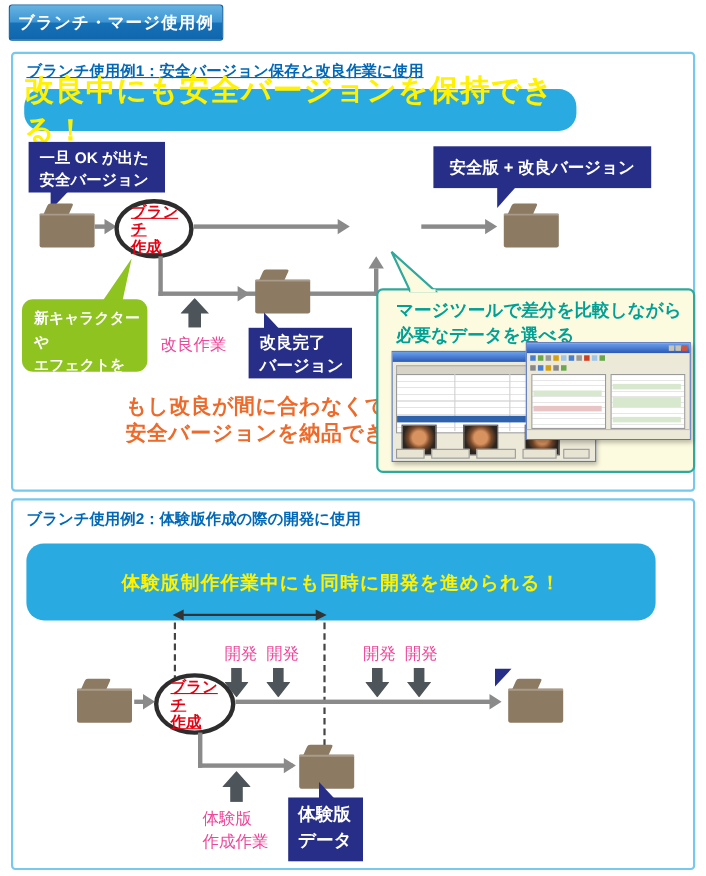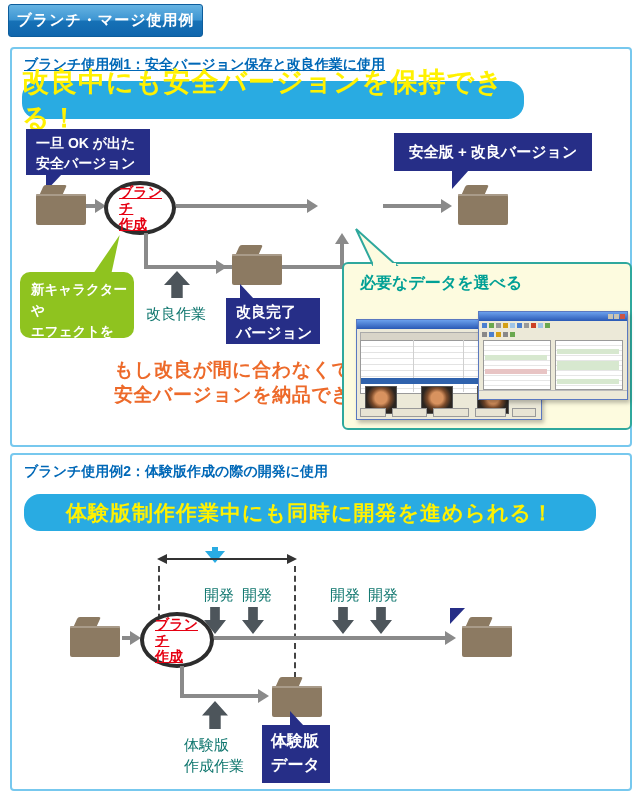--- a/index.html
+++ b/index.html
@@ -46,21 +46,21 @@
   .blk-up{background:#4d555b;clip-path:polygon(50% 0,100% 52%,72% 52%,72% 100%,28% 100%,28% 52%,0 52%);}
   .blk-dn{background:#4d555b;clip-path:polygon(28% 0,72% 0,72% 48%,100% 48%,50% 100%,0 48%,28% 48%);}
 
   .dashed-v{border-left:2px dashed #444;width:0;}
 
   .green-bubble{background:#8fc31f;border-radius:10px;color:#fff;font-weight:bold;
     font-size:13.5px;line-height:1.55;padding:8px 0 0 11px;box-sizing:border-box;}
   .green-tri{background:#8fc31f;clip-path:polygon(12% 100%,88% 0,64% 100%);}
 
   .orange-note{color:#ed6a2a;font-weight:bold;font-size:19px;line-height:1.3;letter-spacing:.5px;}
-  .plain-label{color:#0f766e;font-size:15px;line-height:1.4;}
+  .plain-label{color:#ec4899;font-size:15px;line-height:1.4;}
 
   
   .callout{background:#fdfbdf;border:2px solid #2fa89d;border-radius:6px;}
   .callout-text{color:#00a095;font-weight:bold;font-size:16px;line-height:1.45;}
 
   
   .win{background:#ece9d8;border:1px solid #5a78c0;box-shadow:2px 3px 4px rgba(0,0,0,.25);}
   .win .tb{height:9px;background:linear-gradient(180deg,#6ba0ec,#2a59b5);
     display:flex;justify-content:flex-end;align-items:center;gap:1px;padding:0 2px;}
   .win .tb i{width:5px;height:5px;display:block;}
@@ -154,20 +154,21 @@
     <div>もし改良が間に合わなくても</div>
     <div>安全バージョンを納品できる</div>
   </div>
 
   <div class="abs callout" style="left:342px;top:262px;width:286px;height:164px;"></div>
   <svg class="abs" style="left:344px;top:228px;" width="60" height="38">
     <polygon points="12,1 29,37 52,37" fill="#fdfbdf" stroke="#2fa89d" stroke-width="2"></polygon>
     <rect x="29" y="35" width="23" height="3" fill="#fdfbdf"></rect>
   </svg>
   <div class="abs callout-text" style="left:360px;top:271px;">
+    <div>マージツールで差分を比較しながら</div>
     <div>必要なデータを選べる</div>
   </div>
 
   <div class="abs win" style="left:356px;top:319px;width:184px;height:99px;">
     <div class="tb">
       <i style="background:#c9c4b2"></i>
         <i style="background:#c9c4b2"></i>
         <i style="background:#cc5544"></i>
     </div>
     <div class="abs" style="left:3px;top:12px;width:176px;height:7px;background:#d8d4c8;border:1px solid #aaa;"></div>
@@ -224,21 +225,21 @@
       <div class="abs" style="left:1px;top:20px;width:62px;height:9px;background:#d7e8cf;"></div>
       <div class="abs" style="left:1px;top:38px;width:62px;height:5px;background:#d7e8cf;"></div>
     </div>
     <div class="abs" style="left:0;bottom:0;width:100%;height:8px;background:#ece9d8;border-top:1px solid #bbb;"></div>
   </div>
 
   <div class="abs panel" style="left:10px;top:453px;width:618px;height:334px;"></div>
 
   <div class="abs p-header" style="left:24px;top:463px;text-align:right;">ブランチ使用例2：体験版作成の際の開発に使用</div>
 
-  <div class="abs headline" style="left:24px;top:494px;width:572px;height:37px;font-size:21px;">体験版制作作業中にも同時に開発を進められる！</div>
+  <div class="abs headline" style="left:24px;top:494px;width:572px;height:70px;font-size:17px;">体験版制作作業中にも同時に開発を進められる！</div>
 
   <div class="abs cyan-line" style="left:212px;top:547px;width:6px;height:5px;"></div>
   <div class="abs tri" style="left:205px;top:551px;border-top:12px solid #29abe2;border-left:10px solid transparent;border-right:10px solid transparent;"></div>
 
   <div class="abs blackline" style="left:166px;top:558px;width:122px;height:2px;"></div>
   <div class="abs tri" style="left:157px;top:554px;border-right:10px solid #333;border-top:5px solid transparent;border-bottom:5px solid transparent;"></div>
   <div class="abs tri" style="left:287px;top:554px;border-left:10px solid #333;border-top:5px solid transparent;border-bottom:5px solid transparent;"></div>
   <div class="abs dashed-v" style="left:158px;top:566px;height:92px;"></div>
   <div class="abs dashed-v" style="left:294px;top:566px;height:112px;"></div>
 

